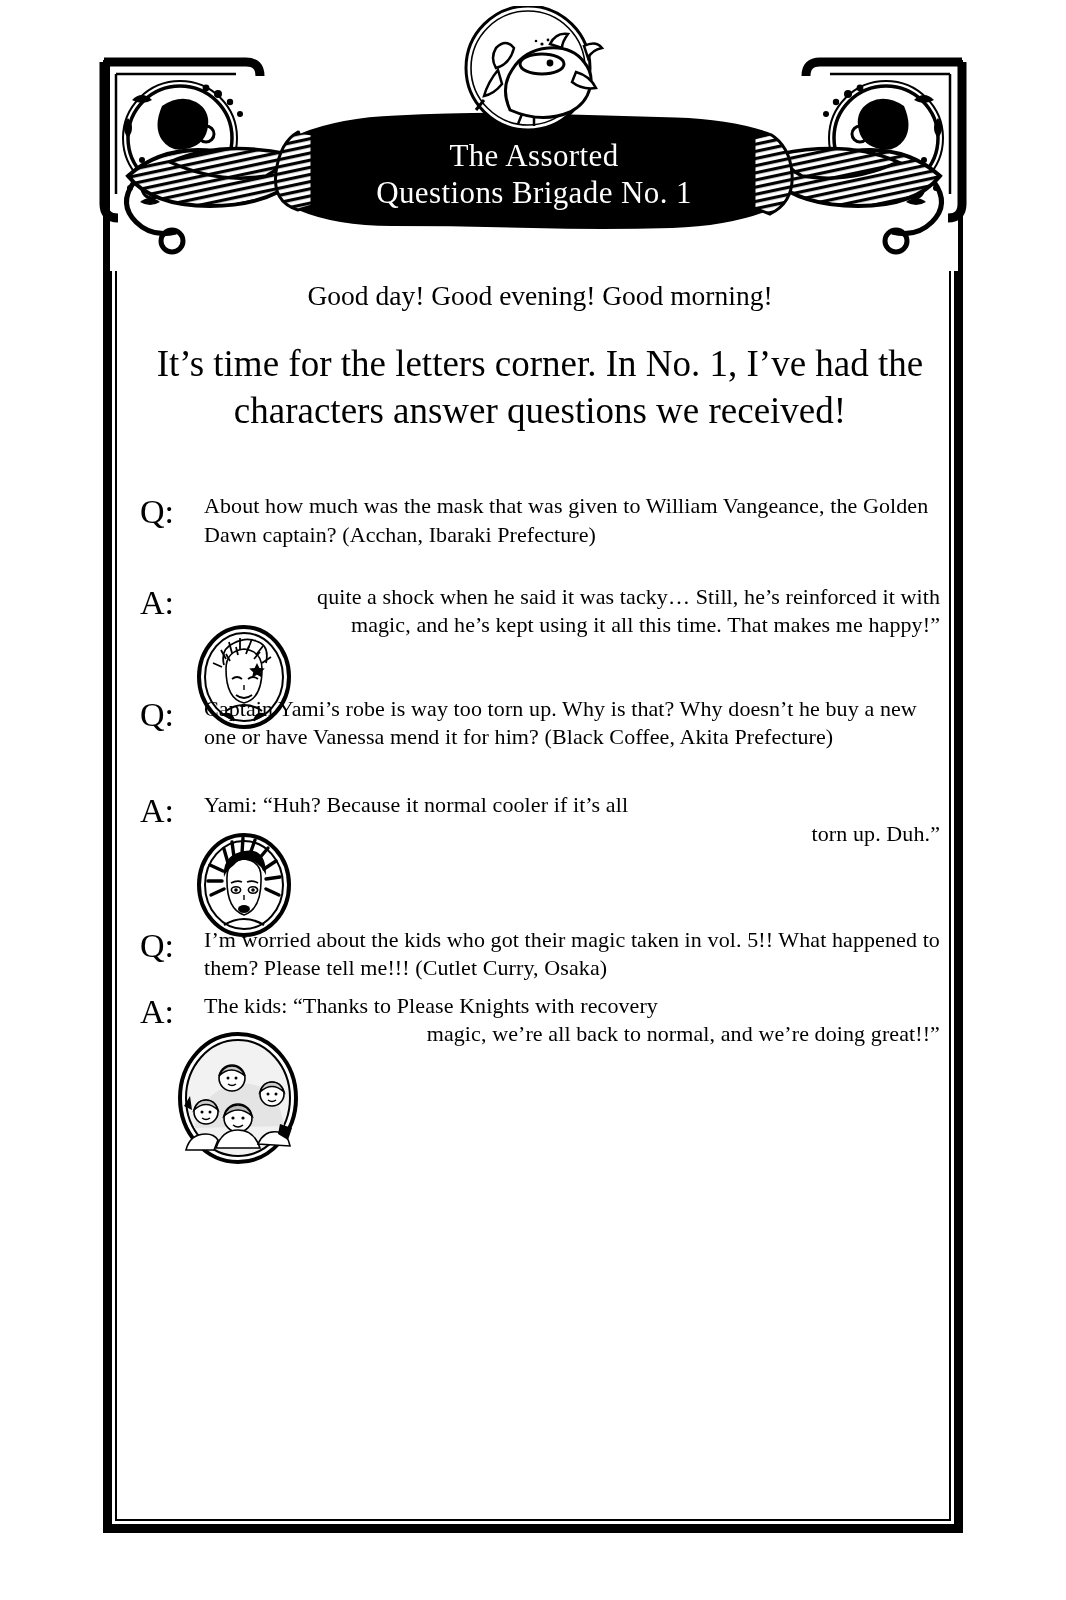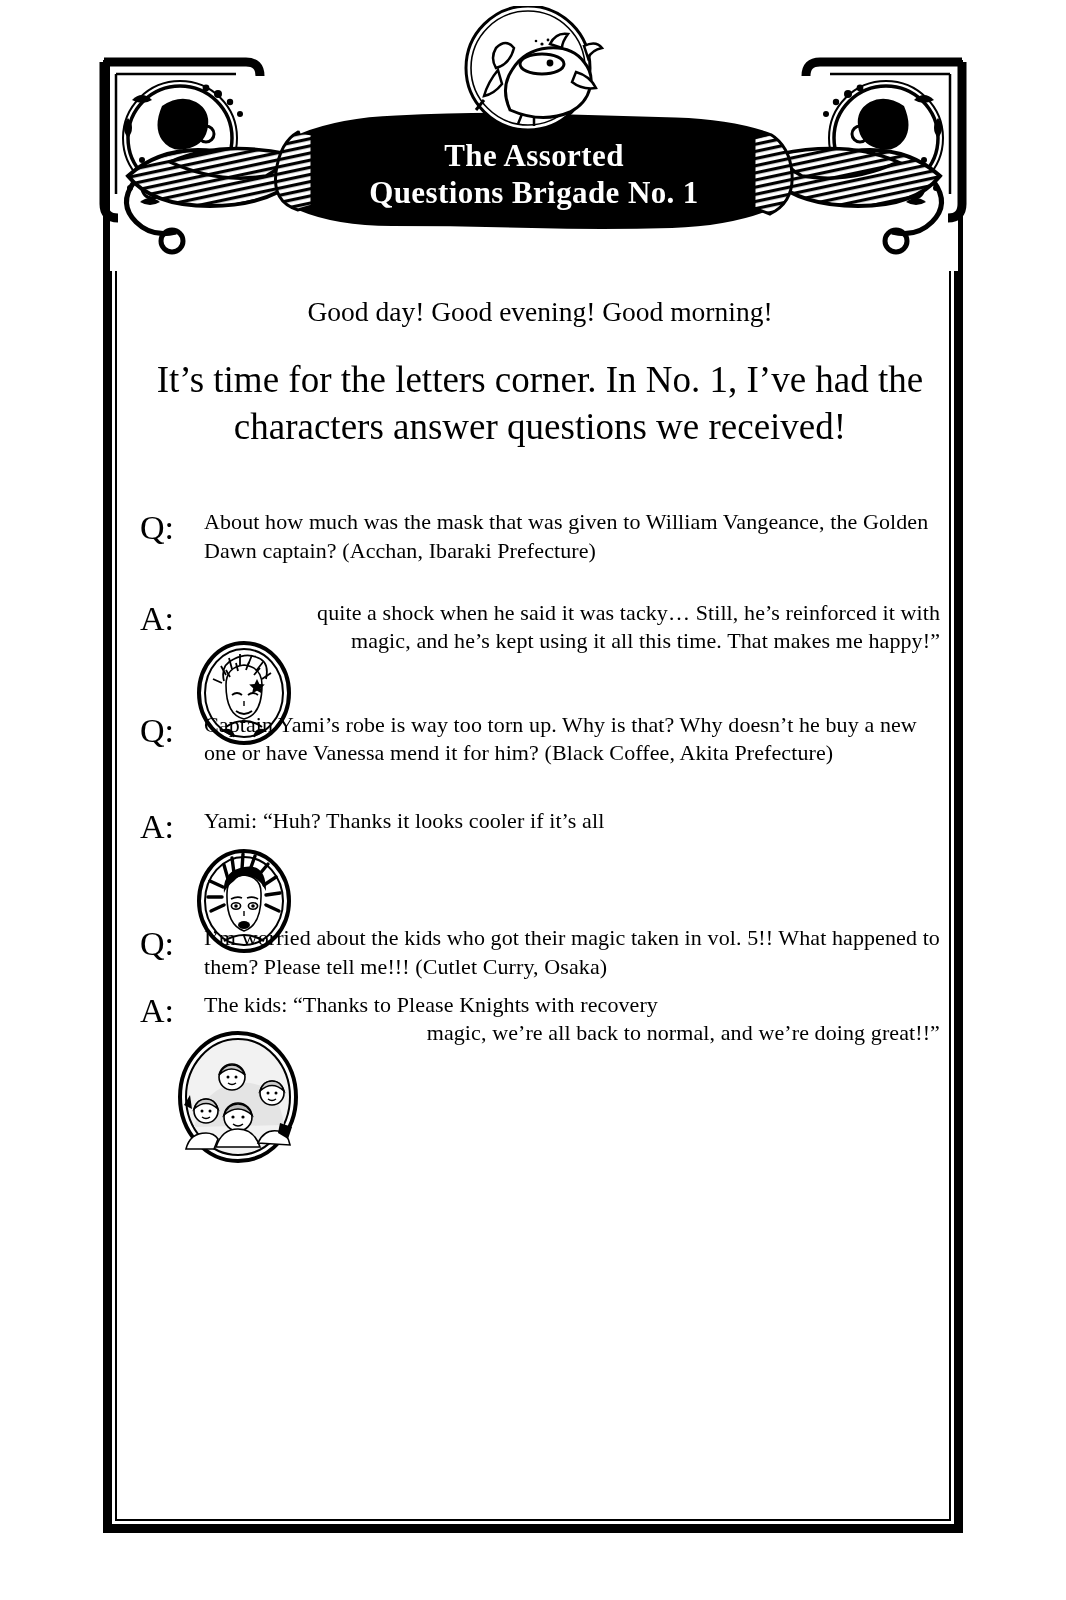--- a/index.html
+++ b/index.html
@@ -62,21 +62,20 @@
   .corner.tl { left: 96px;  top: 54px; }
   .corner.tr { left: 770px; top: 54px; transform: scaleX(-1); }
 
   
   .banner-wrap {
     position: absolute;
     left: 110px;
     top: 58px;
     width: 948px;
     height: 215px;
-    font-weight: bold;
   }
   .banner-svg { display: block; width: 848px; height: 215px; }
 
   .banner-title {
     position: absolute;
     left: 0;
     top: 80px;
     width: 848px;
     text-align: center;
     color: #ffffff;
@@ -98,21 +97,21 @@
     left: 438px;
     top: 6px;
     width: 180px;
     height: 132px;
   }
 
   
   .content {
     position: absolute;
     left: 140px;
-    top: 294px;
+    top: 278px;
     width: 800px;
     color: #000;
   }
 
   .intro-line {
     text-align: center;
     font-size: 27.5px;
     line-height: 1.30;
     margin: 0 0 6px 0;
   }
@@ -358,21 +357,22 @@
         <div class="qa-row">
           <div class="qa-marker">Q:</div>
           <div class="qa-text">Captain Yami’s robe is way too torn up. Why is that? Why doesn’t he buy a new one or have Vanessa mend it for him? (Black Coffee, Akita Prefecture)</div>
         </div>
       </div>
 
       <div class="qa-item" style="margin-bottom:78px">
         <div class="qa-row">
           <div class="qa-marker">A:</div>
           <div class="qa-text ans-text">
-            <span class="first-line">Yami: “Huh? Thanks it looks cooler if it’s all</span>
+            <span class="first-line">Yami: “Huh? Because it normal cooler if it’s all</span>
+            <span class="rest">torn up. Duh.”</span>
           </div>
         </div>
         <div class="portrait" style="left:56px; top:42px;">
           <svg viewBox="0 0 96 104" width="96" height="104" aria-hidden="true">
             <ellipse cx="48" cy="52" rx="45" ry="50" fill="#fff" stroke="#000" stroke-width="4"></ellipse>
             <ellipse cx="48" cy="52" rx="39" ry="44" fill="#fff" stroke="#000" stroke-width="2"></ellipse>
 
             <path d="M31 44 q-1 32 17 38 q18 -6 17 -38 q0 -16 -17 -18 q-17 2 -17 18 z" fill="#fff" stroke="#000" stroke-width="1.6"></path>
 
             <path d="M28 44 q-2 -22 20 -26 q22 -4 22 24 q-6 -12 -14 -14 q-12 -4 -18 4 q-8 6 -10 12 z" fill="#000"></path>

